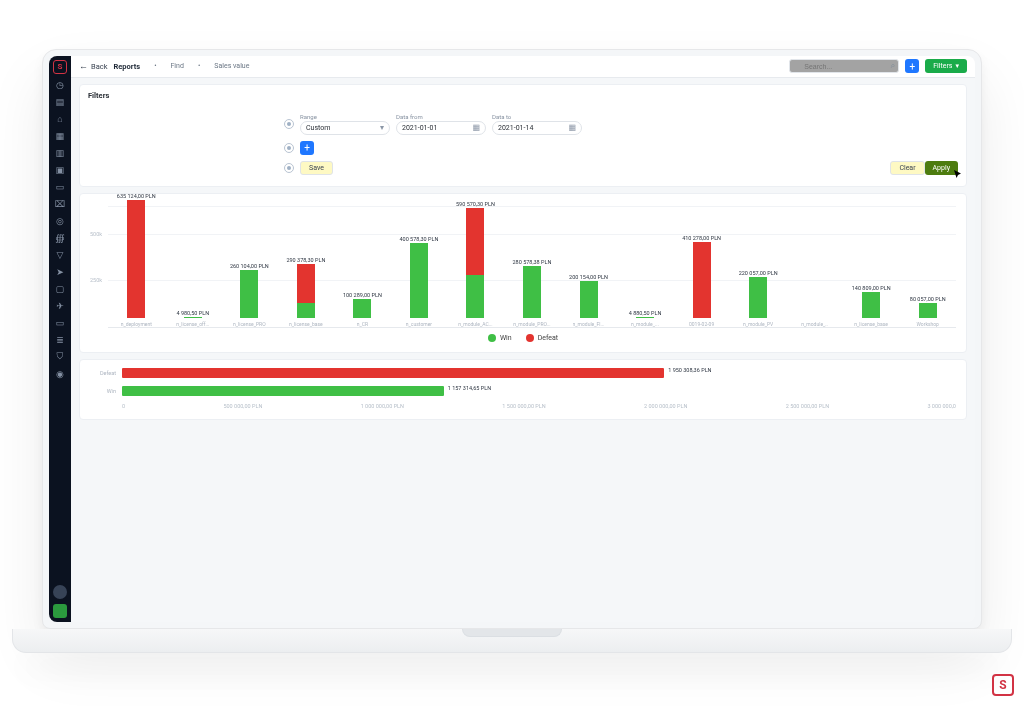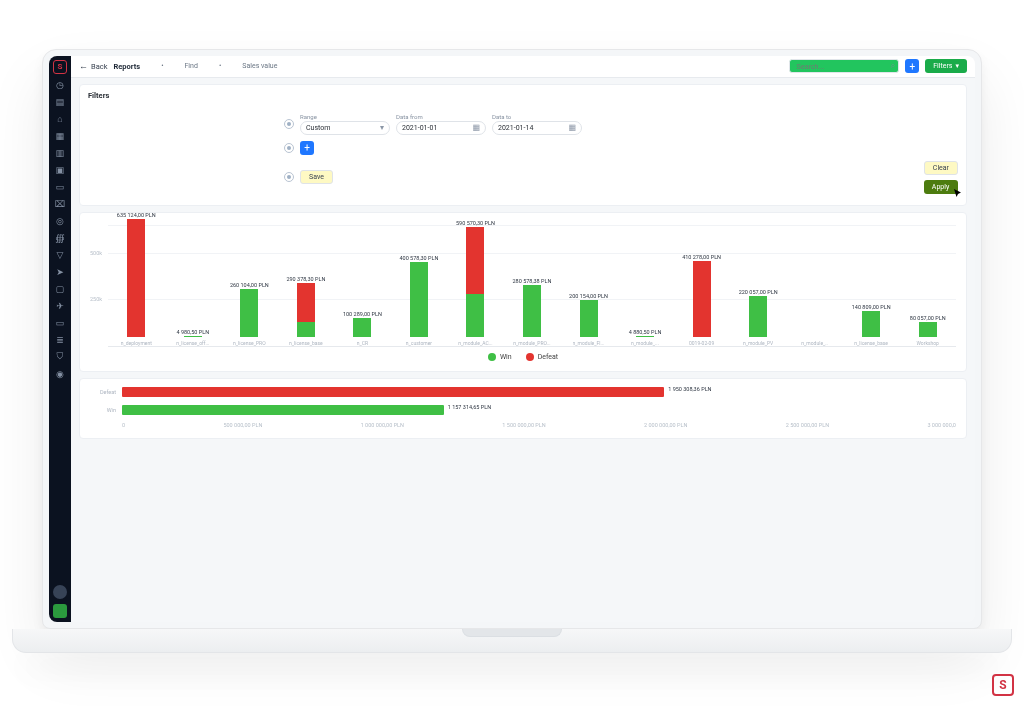--- a/index.html
+++ b/index.html
@@ -35,25 +35,25 @@
   .sidebar .spacer { flex:1; }
   .sidebar .avatar { width:14px;height:14px;border-radius:50%;background:#374357;}
   .sidebar .badge { width:14px;height:14px;border-radius:3px;background:#2b9a3e;}
 
   .main { flex:1; display:flex; flex-direction:column; background:#f5f7f9; }
 
   
   .topbar { height:22px; background:#fff; border-bottom:1px solid #e7eaee; display:flex; align-items:center; padding:0 8px; gap:6px;}
   .back { display:flex; align-items:center; gap:3px; color:#3a4351; font-size:7.5px; cursor:pointer;}
   .back .arr { font-size:9px; }
-  .crumbs { color:#6b7785; display:flex; gap:21px; align-items:center; font-size:7px;}
+  .crumbs { color:#6b7785; display:flex; gap:14px; align-items:center; font-size:7px;}
   .crumbs strong { color:#1f2937; font-weight:700; font-size:7.5px;}
   .top-spacer { flex:1; }
   .search { position:relative; }
-  .search input { width:110px; height:14px; border:1px solid #e1e5ea; border-radius:3px; padding:0 16px 0 6px; font-size:7px; color:#444; background:#22c55e;text-decoration:underline;}
+  .search input { width:110px; height:14px; border:1px solid #e1e5ea; border-radius:3px; padding:0 16px 0 14px; font-size:7px; color:#444; background:#a3a3a3;text-decoration:underline;}
   .search .mag { position:absolute; right:4px; top:50%; transform:translateY(-50%); font-size:8px; color:#7a8796;}
   .sqbtn { width:14px;height:14px;border-radius:3px;display:flex;align-items:center;justify-content:center;font-size:10px;cursor:pointer;}
   .sqbtn.blue { background:#1f77ff;color:#fff;}
   .btn { height:14px; padding:0 8px; border-radius:3px; font-size:7px; display:flex; align-items:center; gap:3px; cursor:pointer;}
   .btn.green { background:#1aab4a; color:#fff;}
   .btn.blue  { background:#4d7c0f; color:#fff;}
   .btn.white { background:#fef9c3; color:#3a4351; border:1px solid #dfe3e8;}
 
   .content { flex:1; overflow:auto; padding:6px 8px; display:flex; flex-direction:column; gap:6px;}
   .panel { background:#fff; border:1px solid #eceff3; border-radius:4px; }
@@ -65,21 +65,21 @@
   
   .filters-body { padding:4px 8px 8px; }
   .frow { display:flex; align-items:center; gap:6px; padding:3px 0;}
   .frow .bullet { width:10px;height:10px;border:1px solid #b9c4d2;border-radius:50%; display:flex;align-items:center;justify-content:center;}
   .frow .bullet::after{content:"";width:4px;height:4px;border-radius:50%;background:#9fb0c4;}
   .field { display:flex; flex-direction:column;}
   .field label { font-size:6px; color:#8893a2; margin-bottom:1px;}
   .input { height:14px; border:1px solid #dfe3e8; border-radius:7px; background:#fff; display:flex; align-items:center; justify-content:space-between; padding:0 5px; font-size:7px; color:#2a2f36; cursor:pointer; min-width:80px;}
   .input .ico { font-size:8px; color:#8b96a6;}
   .frow.end { justify-content:flex-start; }
-  .frow.end .right { margin-left:auto; display:flex; gap:5px;flex-direction:column;}
+  .frow.end .right { margin-left:auto; display:flex; }
 
   
   .chart1-body { padding:4px 10px 8px; }
   .plots { position:relative; height:130px; margin-left:18px; border-bottom:1px solid #e6e9ed;}
   .ygrid { position:absolute; left:0; right:0; border-top:1px solid #f1f3f6; font-size:5.5px; color:#b7bfc9;}
   .ygrid span { position:absolute; left:-18px; top:-4px;}
   .bars { position:absolute; left:0; right:0; bottom:0; top:0; display:flex; align-items:flex-end;}
   .bgroup { flex:1; display:flex; flex-direction:column; align-items:center; justify-content:flex-end; min-width:0;}
   .stack { width:18px; display:flex; flex-direction:column-reverse;}
   .seg { width:100%;}

